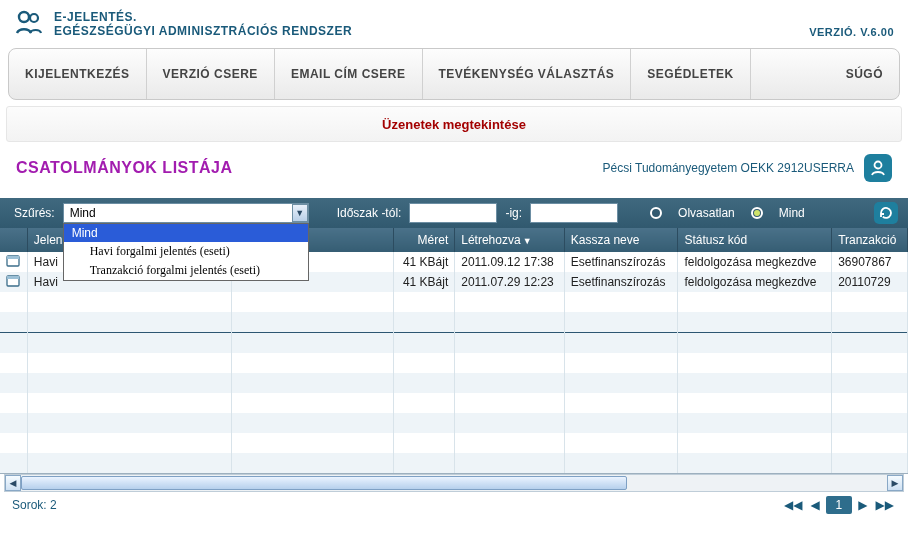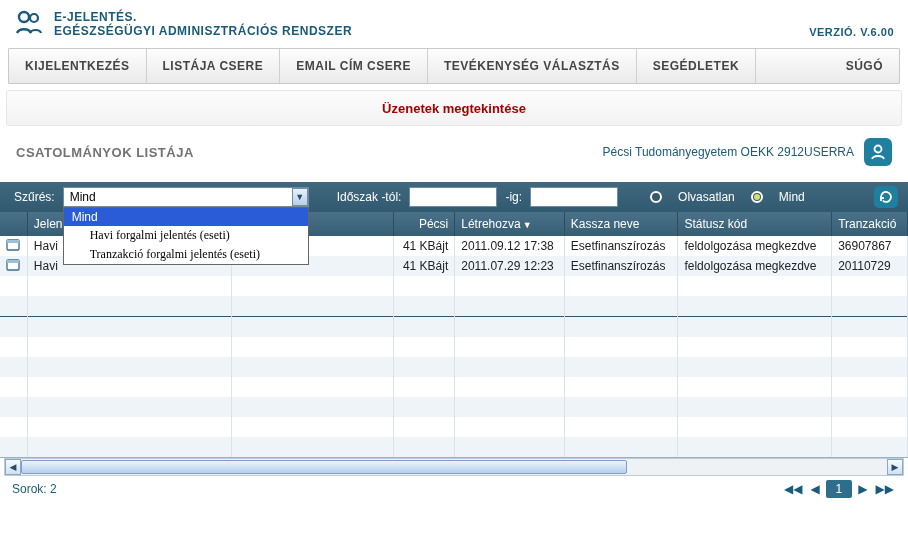--- a/index.html
+++ b/index.html
@@ -22,25 +22,25 @@
     background: #fff;
   }
   .logo-icon { margin-right: 10px; color: #1a5a7a; }
   .app-title-block { flex: 1 1 auto; color: #1a5a7a; font-weight: bold; }
   .app-title-line1 { font-size: 12px; letter-spacing: .5px; }
   .app-title-line2 { font-size: 12px; letter-spacing: .5px; }
   .version { color: #1a5a7a; font-weight: bold; letter-spacing: .5px; font-size: 11px; align-self: flex-end; padding-bottom: 4px;}
 
   
   .menubar {
-    height: 36px;
+    height: 52px;
     margin: 4px 8px 0 8px;
     background: linear-gradient(#fdfdfd,#eaeaea);
     border: 1px solid #c9c9c9;
-    border-radius: 1px;
+    border-radius: 8px;
     display: flex;
     align-items: stretch;
     overflow: hidden;
     text-align: center;
   }
   .menubar .menu-item {
     padding: 0 16px;
     display: flex;
     align-items: center;
     font-size: 12px;
@@ -70,24 +70,24 @@
     font-size: 13px;
   }
 
   
   .subhdr {
     display: flex;
     align-items: center;
     padding: 12px 16px 4px 16px;
   }
   .subhdr-title {
-    color: #737373;
+    color: #a21caf;
     font-weight: bold;
     letter-spacing: .5px;
-    font-size: 13px;
+    font-size: 16px;
     flex: 1;
   }
   .subhdr-right {
     color: #1a5a7a;
     font-size: 12px;
     margin-right: 10px;
   }
   .user-badge {
     width: 28px; height: 28px;
     background: #1e7f9e; border-radius: 6px;
@@ -275,21 +275,21 @@
   </span>
   <div class="app-title-block">
     <div class="app-title-line1">E-JELENTÉS.</div>
     <div class="app-title-line2">EGÉSZSÉGÜGYI ADMINISZTRÁCIÓS RENDSZER</div>
   </div>
   <div class="version">VERZIÓ. V.6.00</div>
 </div>
 
 <div class="menubar">
   <div class="menu-item">KIJELENTKEZÉS</div>
-  <div class="menu-item">LISTÁJA CSERE</div>
+  <div class="menu-item">VERZIÓ CSERE</div>
   <div class="menu-item">EMAIL CÍM CSERE</div>
   <div class="menu-item">TEVÉKENYSÉG VÁLASZTÁS</div>
   <div class="menu-item">SEGÉDLETEK</div>
   <div class="spacer"></div>
   <div class="menu-item last">SÚGÓ</div>
 </div>
 
 <div class="red-title-bar">
   <span>Üzenetek megtekintése</span>
 </div>
@@ -353,21 +353,21 @@
         <col class="c4">
         <col class="c5">
         <col class="c6">
         <col class="c7">
     </colgroup>
     <thead>
       <tr>
         <th class="row-icon-h"></th>
         <th>Jelen</th>
         <th>hány típus</th>
-        <th style="text-align:right">Pécsi</th>
+        <th style="text-align:right">Méret</th>
         <th><span>Létrehozva</span><span class="sort">▼</span></th>
         <th>Kassza neve</th>
         <th>Státusz kód</th>
         <th>Tranzakció</th>
       </tr>
     </thead>
     <tbody>
       <tr>
         <td class="row-icon">
           <svg width="14" height="12" viewBox="0 0 14 12">

